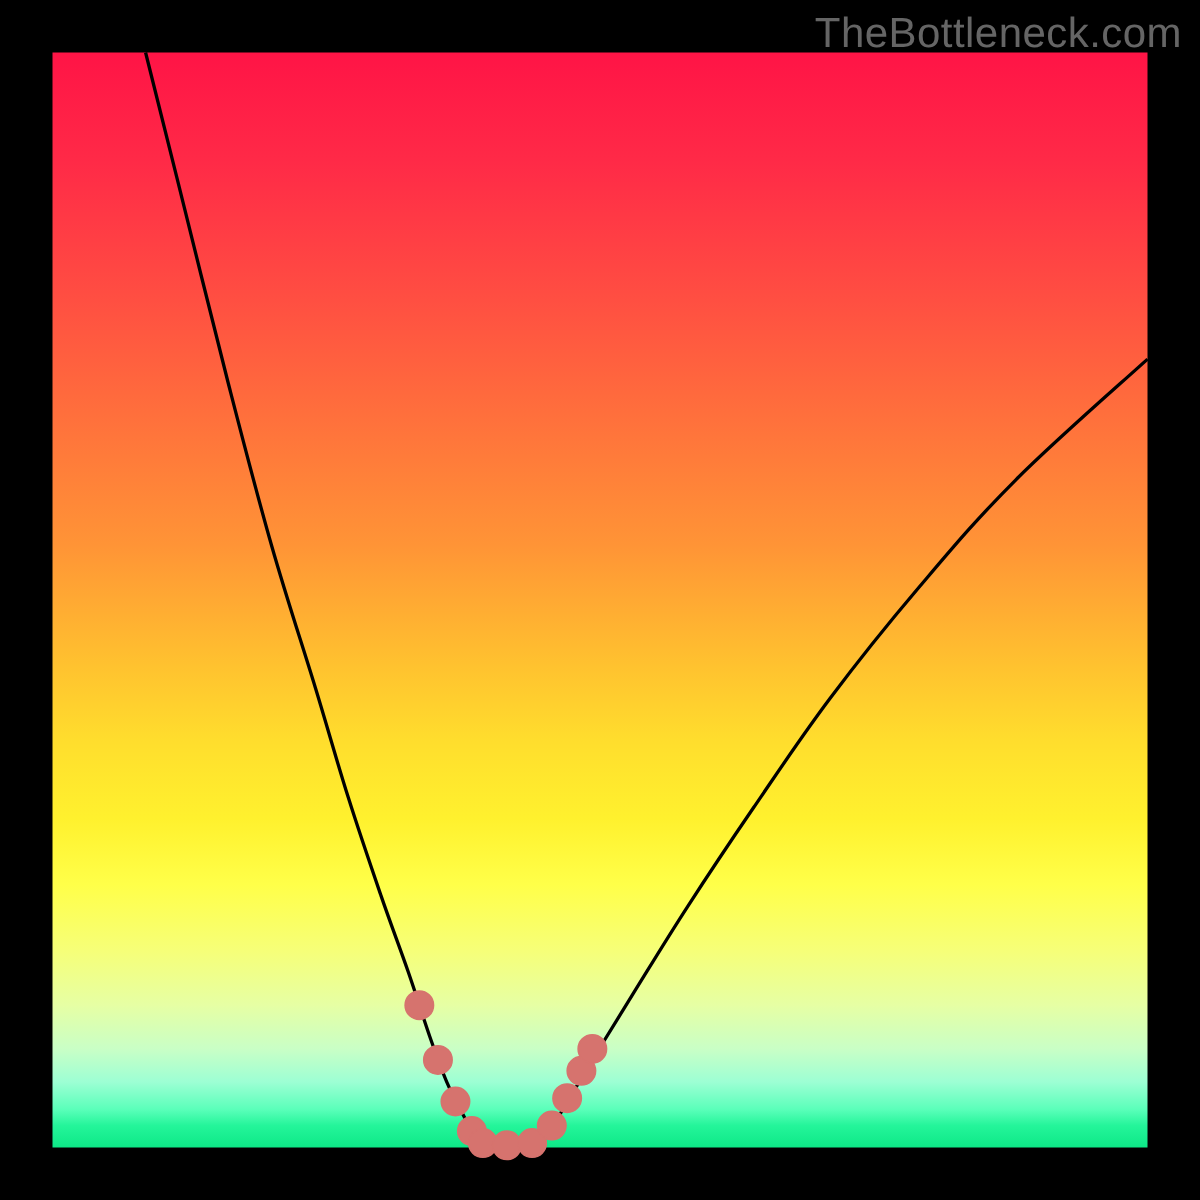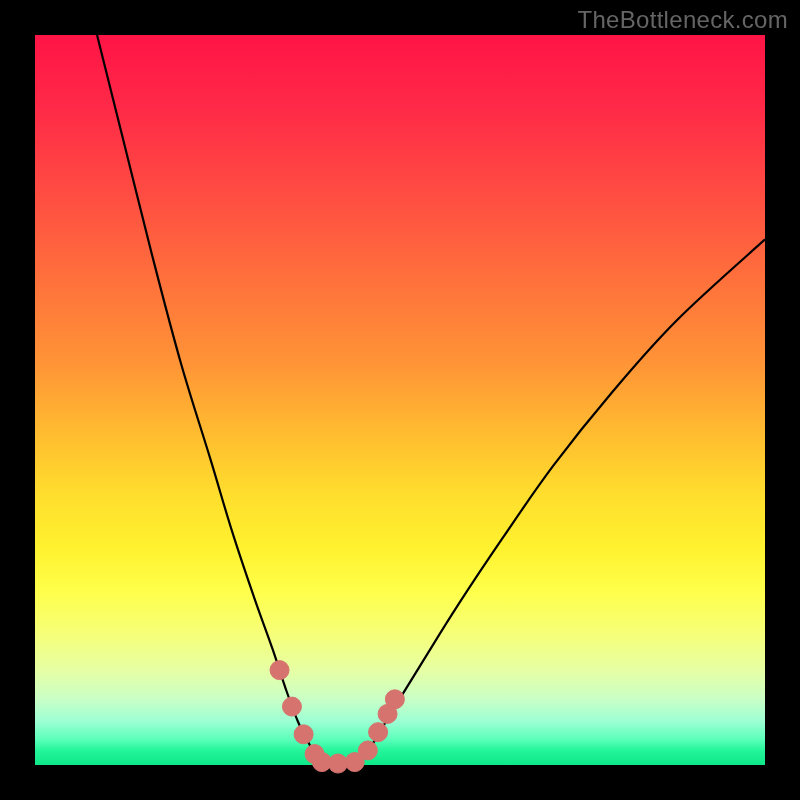--- a/index.html
+++ b/index.html
@@ -15,21 +15,21 @@
     position: relative;
     width: 800px;
     height: 800px;
     background: #000;
   }
   .watermark {
     position: absolute;
     top: 6px;
     right: 12px;
     color: #656565;
-    font-size: 24px;
+    font-size: 28px;
     font-weight: 500;
     letter-spacing: 0.3px;
     z-index: 10;
   }
   .plot-area {
     position: absolute;
     left: 35px;
     top: 35px;
     width: 730px;
     height: 730px;

